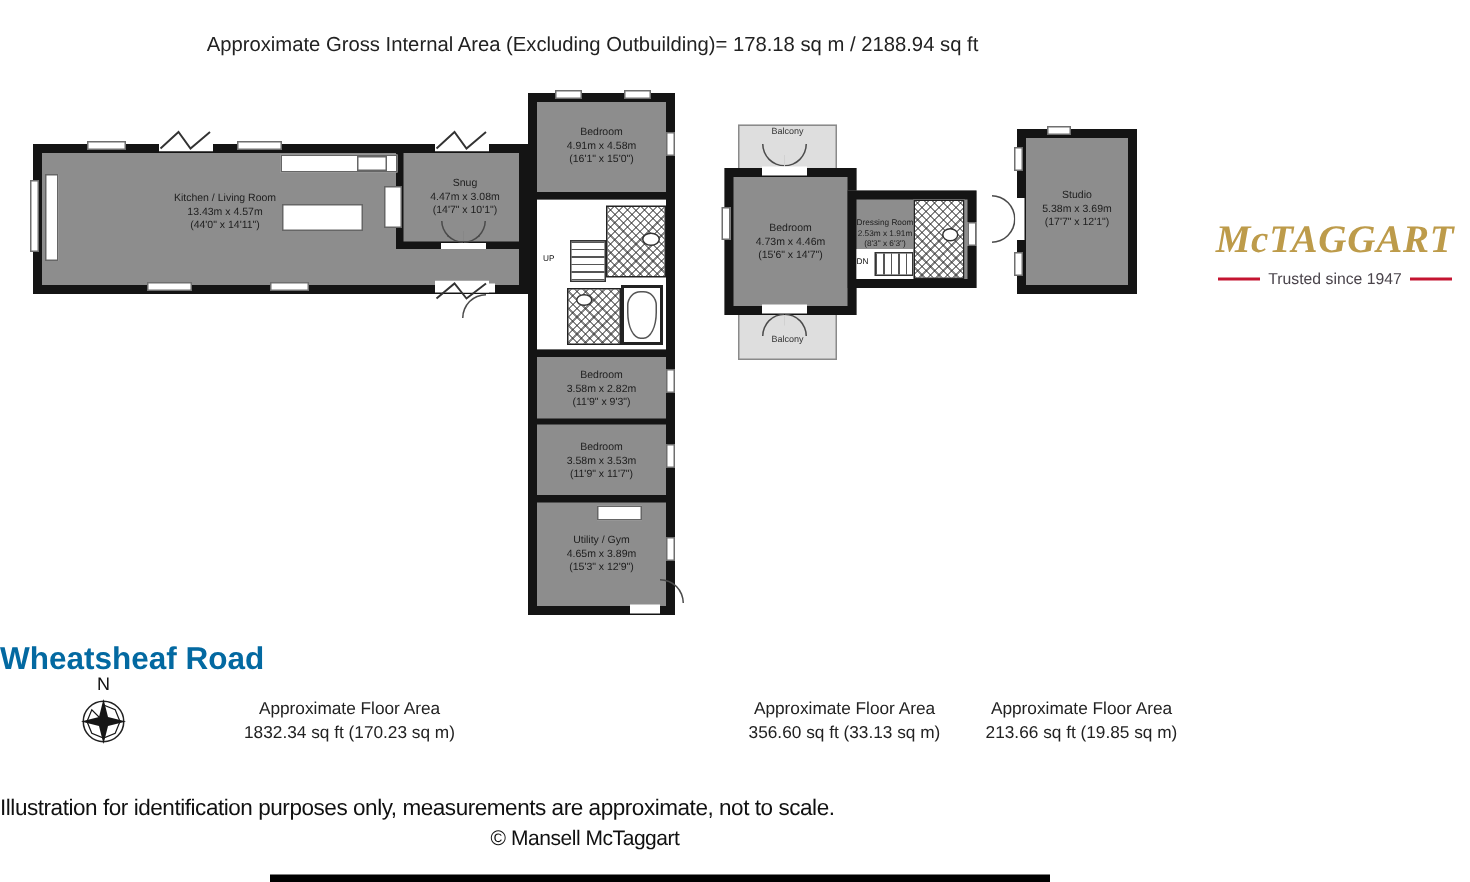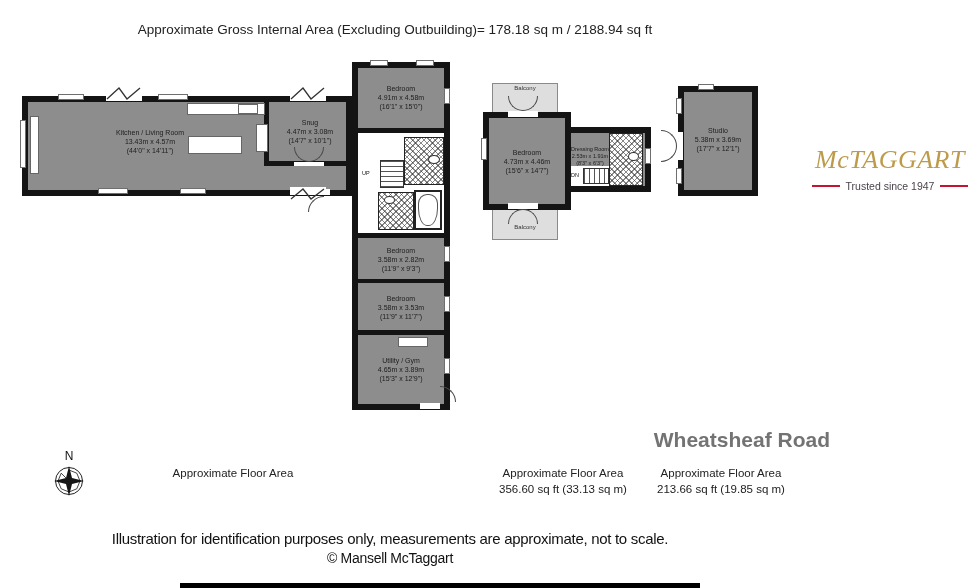--- a/index.html
+++ b/index.html
@@ -30,33 +30,33 @@
   .arc.tl{border-width:1px 0 0 1px;border-radius:100% 0 0 0;}
   .arc.tr{border-width:1px 1px 0 0;border-radius:0 100% 0 0;}
   .arc.bl{border-width:0 0 1px 1px;border-radius:0 0 0 100%;}
   .arc.br{border-width:0 1px 1px 0;border-radius:0 0 100% 0;}
   
   .rlbl{position:absolute;font-size:7px;line-height:1.3;color:#1d1d1d;text-align:center;z-index:9;}
   .rlbl.small{font-size:5.5px;line-height:1.3;}
   .tinytxt{position:absolute;font-size:5.5px;color:#111;z-index:9;}
   .balcony-lbl{position:absolute;font-size:6px;color:#333;text-align:center;z-index:9;}
   .header-line{position:absolute;left:0;top:22px;width:790px;text-align:center;font-size:13.5px;color:#222;}
-  .plan-title{position:absolute;left:0;top:428px;width:790px;text-align:right;
-    font-size:21px;font-weight:bold;color:#737373;margin-left:40px;}
+  .plan-title{position:absolute;left:0;top:428px;width:790px;text-align:left;
+    font-size:21px;font-weight:bold;color:#0369a1;}
   .area-block{position:absolute;width:220px;text-align:center;font-size:11.5px;line-height:1.35;color:#222;}
-  .footer-disclaimer{position:absolute;left:0;top:530px;width:980px;text-align:center;
+  .footer-disclaimer{position:absolute;left:0;top:530px;width:980px;
     font-size:15px;color:#111;letter-spacing:-0.3px;}
   .footer-copyright{position:absolute;left:0;top:550px;width:980px;text-align:center;
     font-size:14px;color:#111;letter-spacing:-0.3px;}
   .bottom-bar{position:absolute;left:180px;top:583px;width:520px;height:5px;background:#000;}
   
   .logo{position:absolute;left:808px;top:146px;width:164px;text-align:center;}
   .logo .l1{font-family:"Liberation Serif", serif;font-style:italic;font-weight:bold;
     font-size:24px;letter-spacing:1px;color:#bd9b4a;line-height:1.0;}
-  .logo .l2{font-family:"Liberation Serif", serif;font-style:italic;font-weight:normal;
+  .logo .l2{font-family:"Liberation Serif", serif;font-style:italic;font-weight:bold;
     font-size:26px;letter-spacing:0.5px;color:#bd9b4a;line-height:1.05;}
   .logo .tag{display:flex;align-items:center;gap:6px;margin-top:7px;padding:0 4px;}
   .logo .tag .line{height:2px;background:#c41431;flex:1;}
   .logo .tag .tagtxt{font-size:10.5px;color:#4a444b;white-space:nowrap;}
   .compass{position:absolute;left:50px;top:448px;width:38px;height:56px;}
   .zig{position:absolute;z-index:8;}
 </style>
 </head>
 <body>
 
@@ -218,20 +218,21 @@
   <svg width="38" height="56" viewBox="0 0 38 56">
     <text x="19" y="12" text-anchor="middle" font-size="12" font-family="Liberation Sans, sans-serif" fill="#111">N</text>
     <circle cx="19" cy="33" r="13.5" fill="#ffffff" stroke="#222" stroke-width="1"></circle>
     <polygon points="19,18 22,30 34,33 22,36 19,48 16,36 4,33 16,30" fill="#161616"></polygon>
     <polygon points="19,22 26.8,25.2 30,33 26.8,40.8 19,44 11.2,40.8 8,33 11.2,25.2 19,33" fill="none" stroke="#161616" stroke-width="0.8"></polygon>
   </svg>
 </div>
 
 <div class="area-block" style="left:123px;top:466px">
   <div>Approximate Floor Area</div>
+  <div>1832.34 sq ft (170.23 sq m)</div>
 </div>
 <div class="area-block" style="left:453px;top:466px">
   <div>Approximate Floor Area</div>
   <div>356.60 sq ft (33.13 sq m)</div>
 </div>
 <div class="area-block" style="left:611px;top:466px">
   <div>Approximate Floor Area</div>
   <div>213.66 sq ft (19.85 sq m)</div>
 </div>
 

